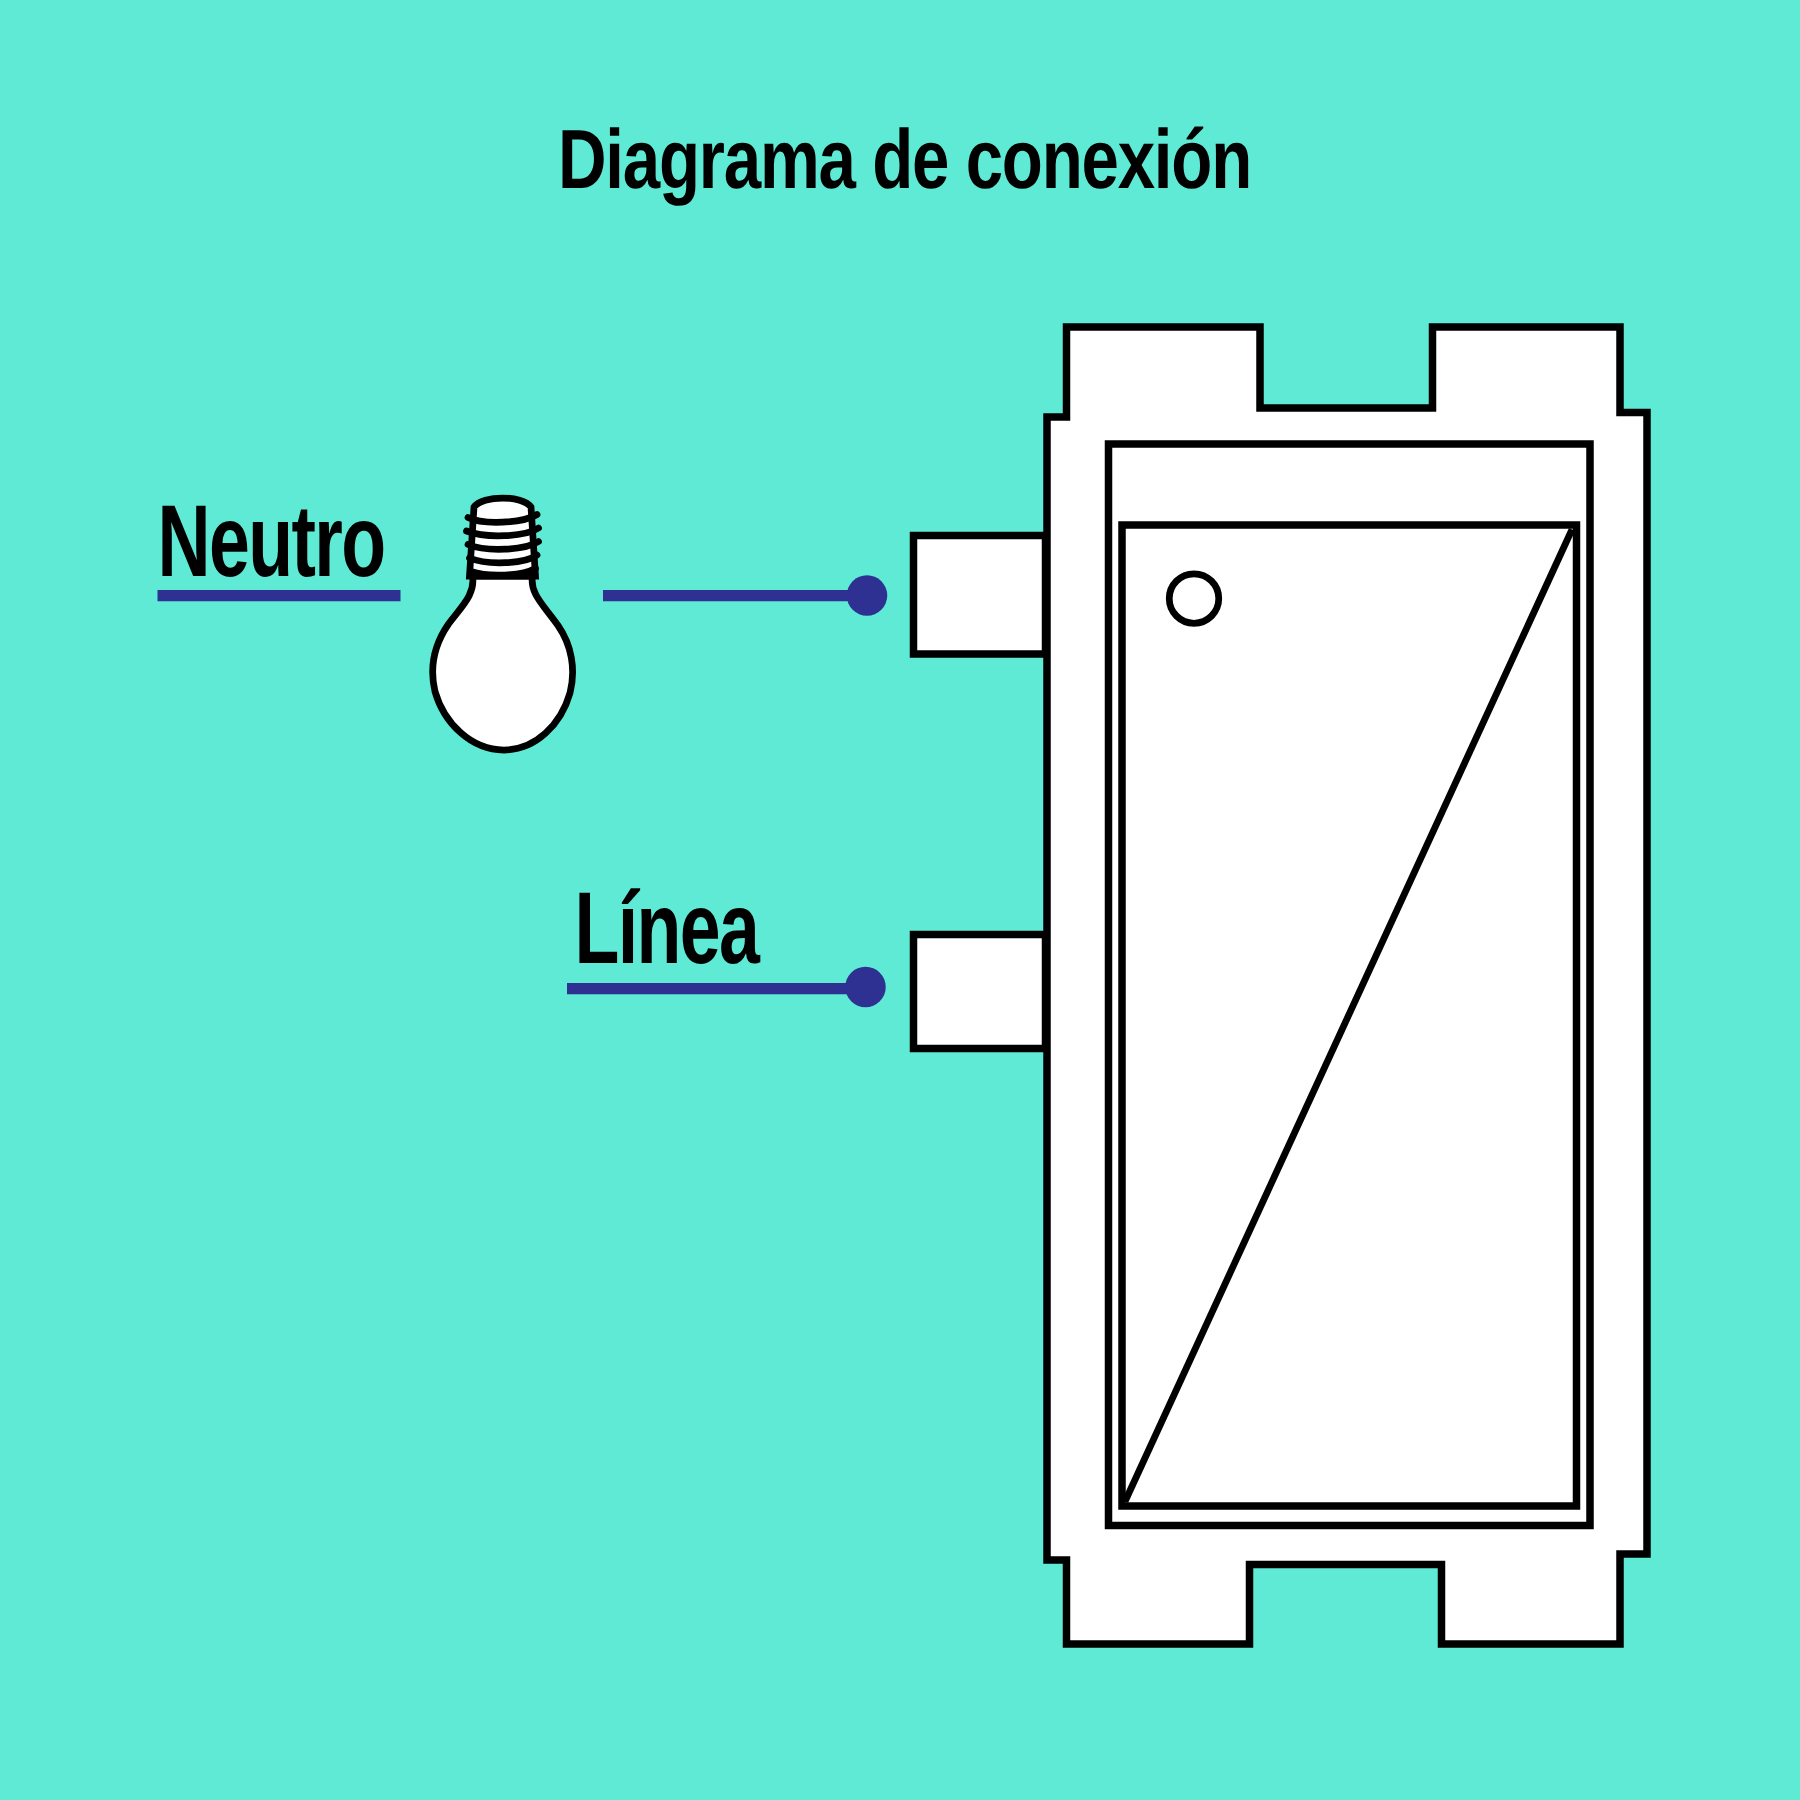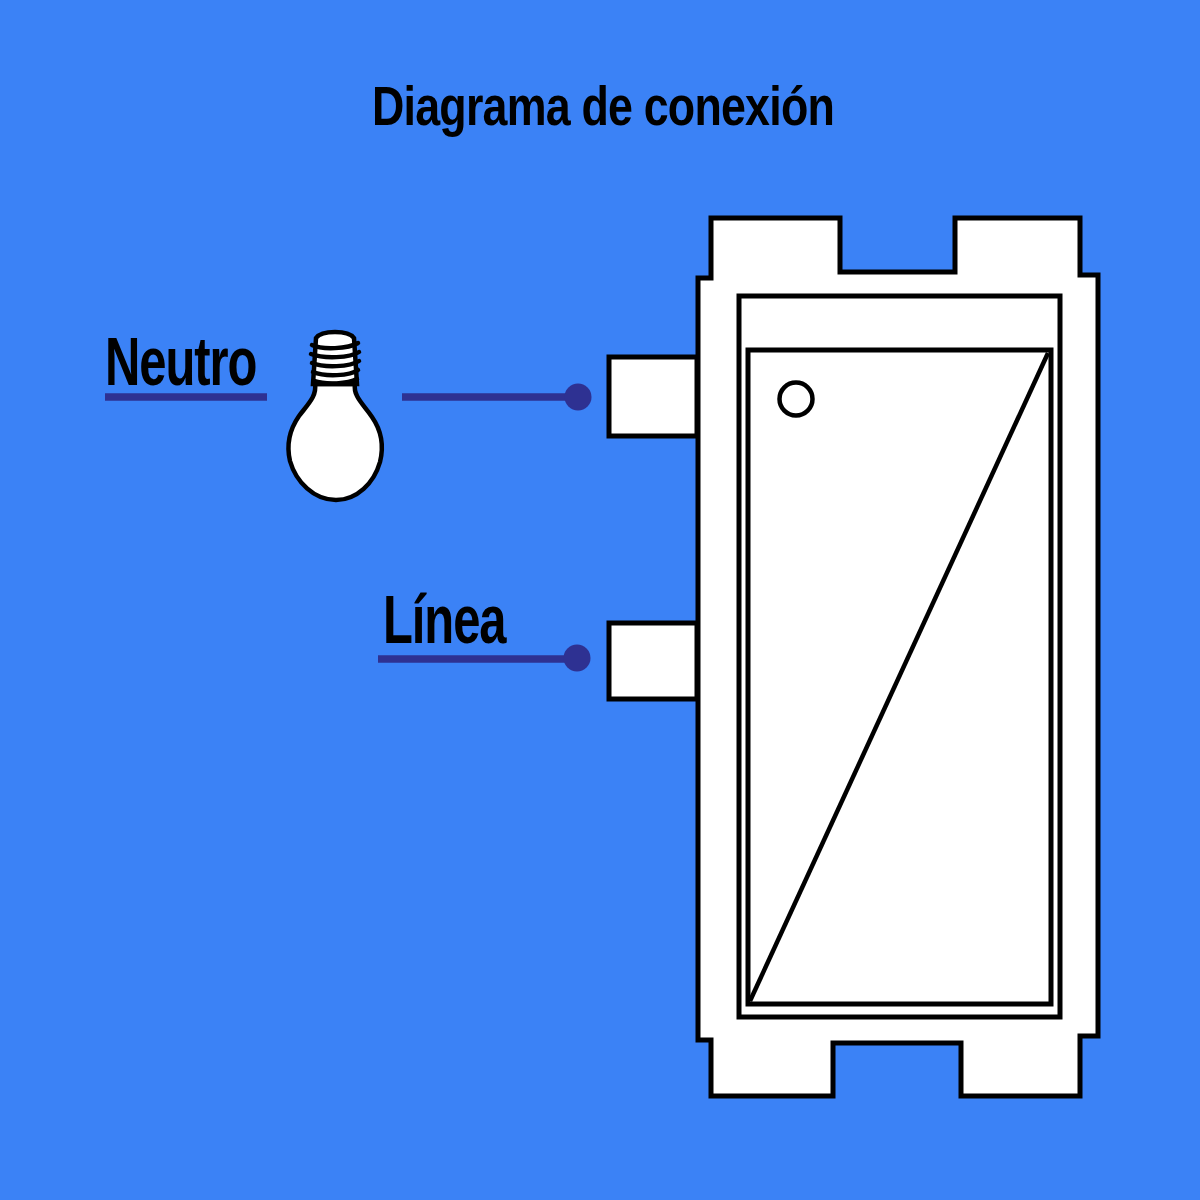--- a/index.html
+++ b/index.html
@@ -4,21 +4,21 @@
 <style>
   html, body {
     margin: 0;
     padding: 0;
     background: #ffffff;
   }
   .canvas {
     position: relative;
     width: 1200px;
     height: 1200px;
-    background: #3b82f6;
+    background: #5eead4;
     overflow: hidden;
     font-family: "Liberation Sans", "DejaVu Sans", sans-serif;
   }
   .diagram-svg {
     position: absolute;
     left: 0;
     top: 0;
     width: 1200px;
     height: 1200px;
   }

